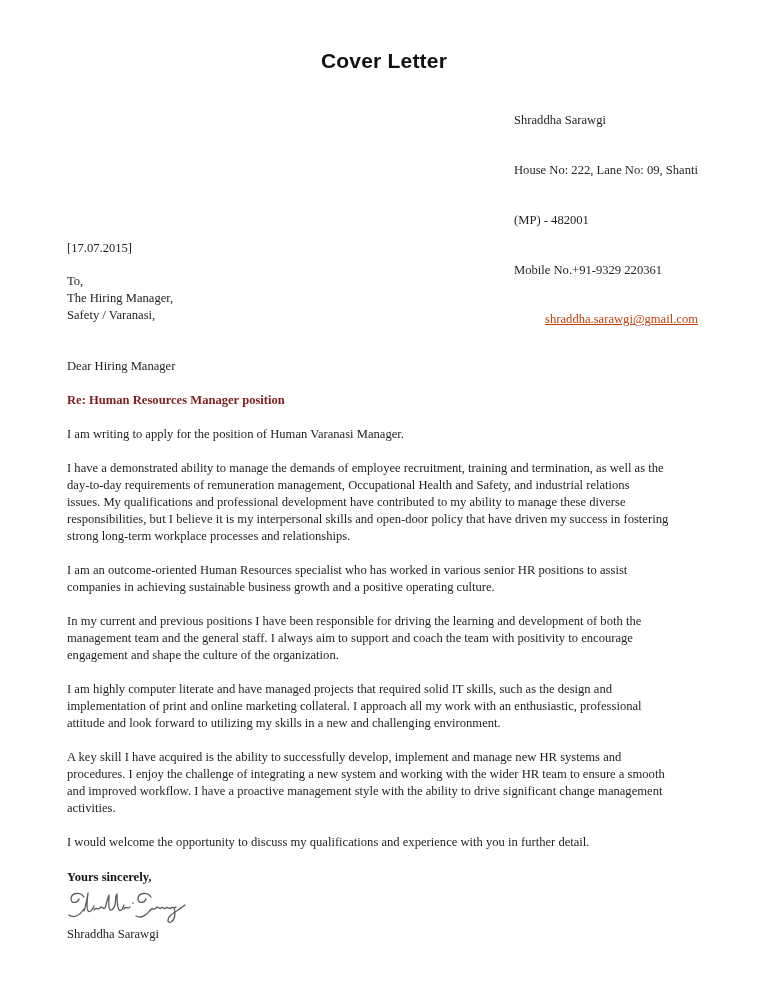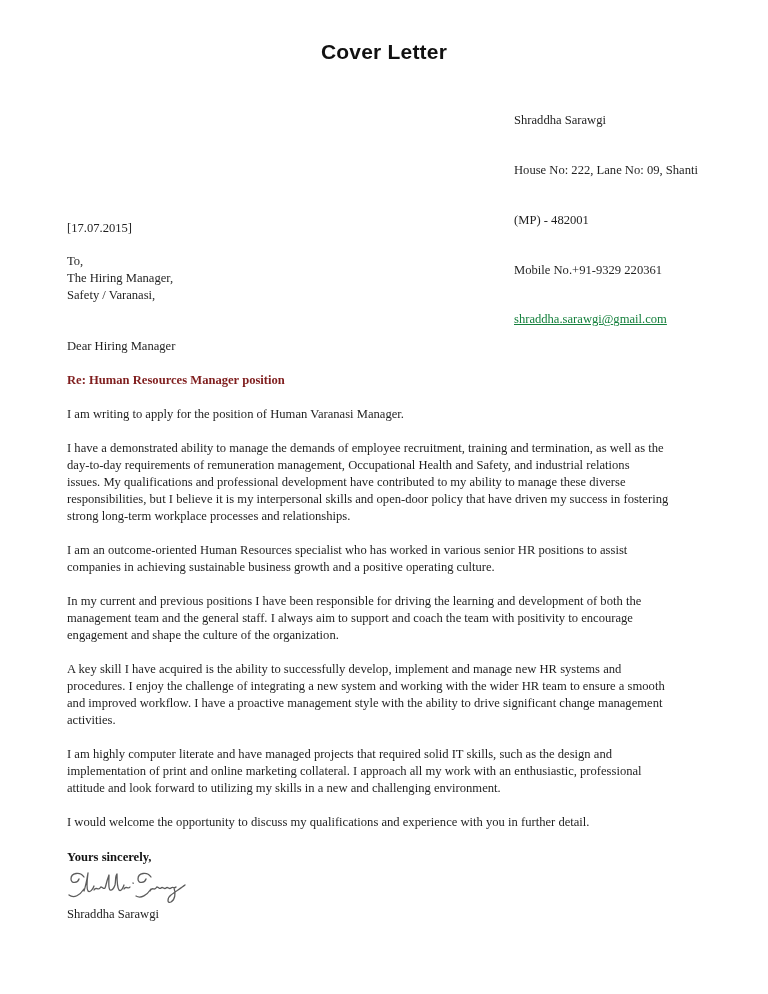--- a/index.html
+++ b/index.html
@@ -11,45 +11,46 @@
     color: #1f1f1f;
     position: relative;
     overflow: hidden;
   }
   .page {
     position: absolute; inset: 0;
     background: #ffffff;
   }
   .doc-title {
     position: absolute;
-    top: 40px; left: 0; width: 100%;
+    top: 49px; left: 0; width: 100%;
     text-align: center;
     font-family: "Liberation Sans", sans-serif;
     font-weight: 700;
     font-size: 21px;
     color: #111111;
     letter-spacing: 0.2px;
   }
   .address-block {
     position: absolute;
     top: 79px; left: 514px;
     font-size: 12.6px;
     line-height: 16.6px;
     white-space: pre;
     color: #1f1f1f;
   }
   .address-line { display: block; }
   .email-link {
-    color: #15803d;
+    color: #c2410c;
     text-decoration: underline;
     cursor: pointer;
+    text-align: right;
   }
   .body-block {
     position: absolute;
-    top: 220px; left: 67px;
+    top: 240px; left: 67px;
     width: 701px;
     font-size: 12.6px;
     line-height: 17px;
   }
   .line, .para {
     margin: 0;
     white-space: pre;
   }
   .date-line { margin-bottom: 16px; }
   .recipient-block { margin-bottom: 34px; white-space: pre-line; }
@@ -99,27 +100,27 @@
     <p class="para">I have a demonstrated ability to manage the demands of employee recruitment, training and termination, as well as the
 day-to-day requirements of remuneration management, Occupational Health and Safety, and industrial relations
 issues. My qualifications and professional development have contributed to my ability to manage these diverse
 responsibilities, but I believe it is my interpersonal skills and open-door policy that have driven my success in fostering
 strong long-term workplace processes and relationships.</p>
     <p class="para">I am an outcome-oriented Human Resources specialist who has worked in various senior HR positions to assist
 companies in achieving sustainable business growth and a positive operating culture.</p>
     <p class="para">In my current and previous positions I have been responsible for driving the learning and development of both the
 management team and the general staff. I always aim to support and coach the team with positivity to encourage
 engagement and shape the culture of the organization.</p>
+    <p class="para">I am highly computer literate and have managed projects that required solid IT skills, such as the design and
+implementation of print and online marketing collateral. I approach all my work with an enthusiastic, professional
+attitude and look forward to utilizing my skills in a new and challenging environment.</p>
     <p class="para">A key skill I have acquired is the ability to successfully develop, implement and manage new HR systems and
 procedures. I enjoy the challenge of integrating a new system and working with the wider HR team to ensure a smooth
 and improved workflow. I have a proactive management style with the ability to drive significant change management
 activities.</p>
-    <p class="para">I am highly computer literate and have managed projects that required solid IT skills, such as the design and
-implementation of print and online marketing collateral. I approach all my work with an enthusiastic, professional
-attitude and look forward to utilizing my skills in a new and challenging environment.</p>
     <p class="para">I would welcome the opportunity to discuss my qualifications and experience with you in further detail.</p>
 
     <p class="line closing">Yours sincerely,</p>
 
     <svg class="signature-svg" width="122" height="37" viewBox="0 0 122 37" aria-hidden="true">
       <path d="M17 9 C13 3 4 5 4 11 C4 16 11 15 12 11
                M2 27 C7 31 13 27 17 21
                M17 23 C19 17 20 11 21 5 C20 13 19 20 21 23 C23 25 26 21 27 18
                M27 22 C29 18 31 23 33 20 C35 17 36 22 38 20 C39 18 39 15 42 7 C42 14 41 20 43 22 C45 23 47 20 48 17 C49 12 48 8 50 6 C50 13 50 19 52 22 C54 24 56 20 57 17
                M57 21 C59 17 61 22 63 19

